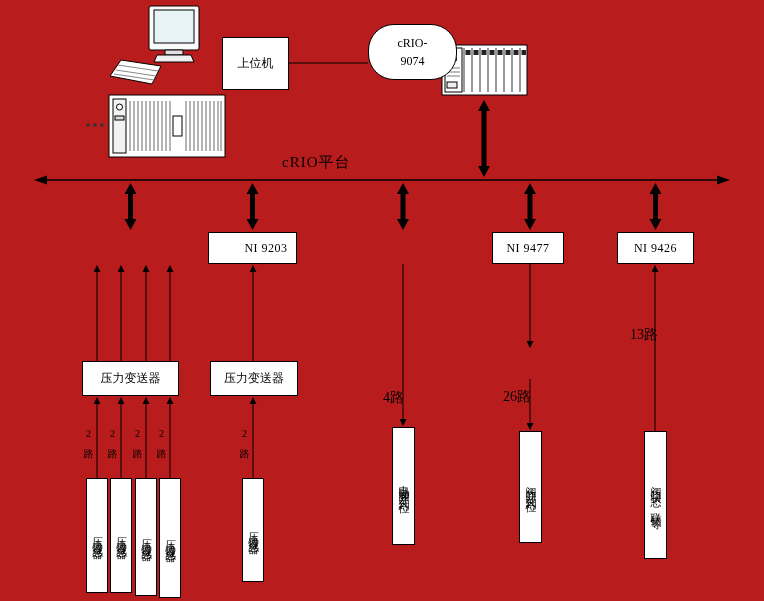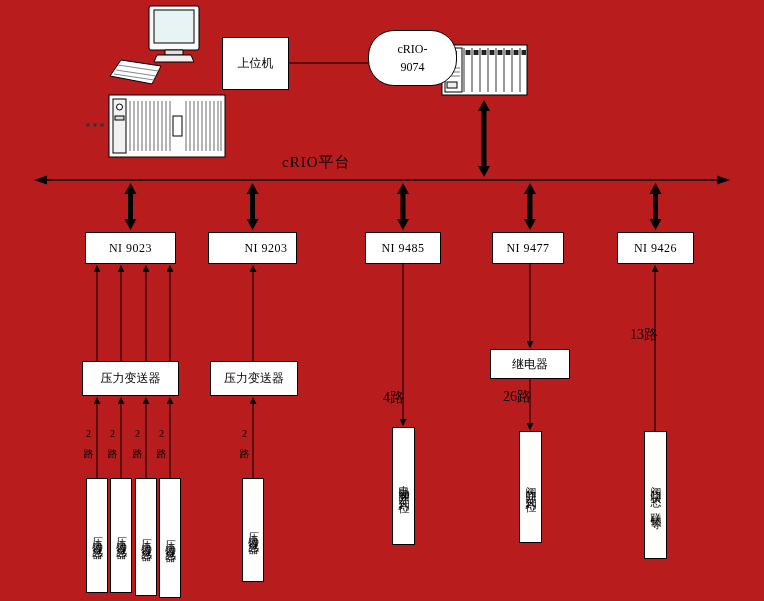--- a/index.html
+++ b/index.html
@@ -119,28 +119,26 @@
       <rect x="40.5" y="10" width="5" height="5" fill="#222"></rect>
       <rect x="48.5" y="10" width="5" height="5" fill="#222"></rect>
       <rect x="56.5" y="10" width="5" height="5" fill="#222"></rect>
       <rect x="64.5" y="10" width="5" height="5" fill="#222"></rect>
       <rect x="72.5" y="10" width="5" height="5" fill="#222"></rect>
       <rect x="80.5" y="10" width="4.5" height="5" fill="#222"></rect>
     </svg>
   </div>
 
   <div class="box" style="left:222px;top:37px;width:67px;height:53px;">上位机</div>
-  <div class="box pre" style="left:368px;top:30px;width:89px;height:56px;border-radius:26px;">cRIO-
+  <div class="box pre" style="left:368px;top:24px;width:89px;height:56px;border-radius:26px;">cRIO-
 9074</div>
 
   <div class="buslabel" style="left:282px;top:153px;">cRIO平台</div>
 
-  <div class="box module" style="left:85px;top:232px;width:91px;height:32px;">NI 9023</div>
   <div class="box module" style="left:208px;top:232px;width:89px;height:32px;padding-left:27px;">NI 9203</div>
-  <div class="box module" style="left:365px;top:232px;width:76px;height:32px;">NI 9485</div>
   <div class="box module" style="left:492px;top:232px;width:72px;height:32px;">NI 9477</div>
   <div class="box module" style="left:617px;top:232px;width:77px;height:32px;">NI 9426</div>
 
   <div class="box" style="left:82px;top:361px;width:97px;height:35px;">压力变送器</div>
 
   <div class="vlabel" style="left:83px;top:428px;">2路</div>
   <div class="vlabel" style="left:107px;top:428px;">2路</div>
   <div class="vlabel" style="left:132px;top:428px;">2路</div>
   <div class="vlabel" style="left:156px;top:428px;">2路</div>
 
@@ -149,20 +147,19 @@
   <div class="vbox" style="left:135px;top:478px;width:22px;height:118px;">压力传感器</div>
   <div class="vbox" style="left:159px;top:478px;width:22px;height:120px;">压力传感器</div>
 
   <div class="box" style="left:210px;top:361px;width:88px;height:35px;">压力变送器</div>
   <div class="vlabel" style="left:239px;top:428px;">2路</div>
   <div class="vbox" style="left:242px;top:478px;width:22px;height:104px;">压力传感器</div>
 
   <div class="hlabel" style="left:383px;top:391px;">4路</div>
   <div class="vbox" style="left:392px;top:427px;width:23px;height:118px;">电动阀开关到位</div>
 
-  <div class="box" style="left:490px;top:349px;width:80px;height:30px;">继电器</div>
   <div class="hlabel" style="left:503px;top:390px;">26路</div>
   <div class="vbox" style="left:519px;top:431px;width:23px;height:112px;">阀门开关到位</div>
 
   <div class="hlabel" style="left:630px;top:328px;">13路</div>
   <div class="vbox" style="left:644px;top:431px;width:23px;height:128px;">阀门状态、联锁等</div>
 
 </div>
 
 </body></html>

